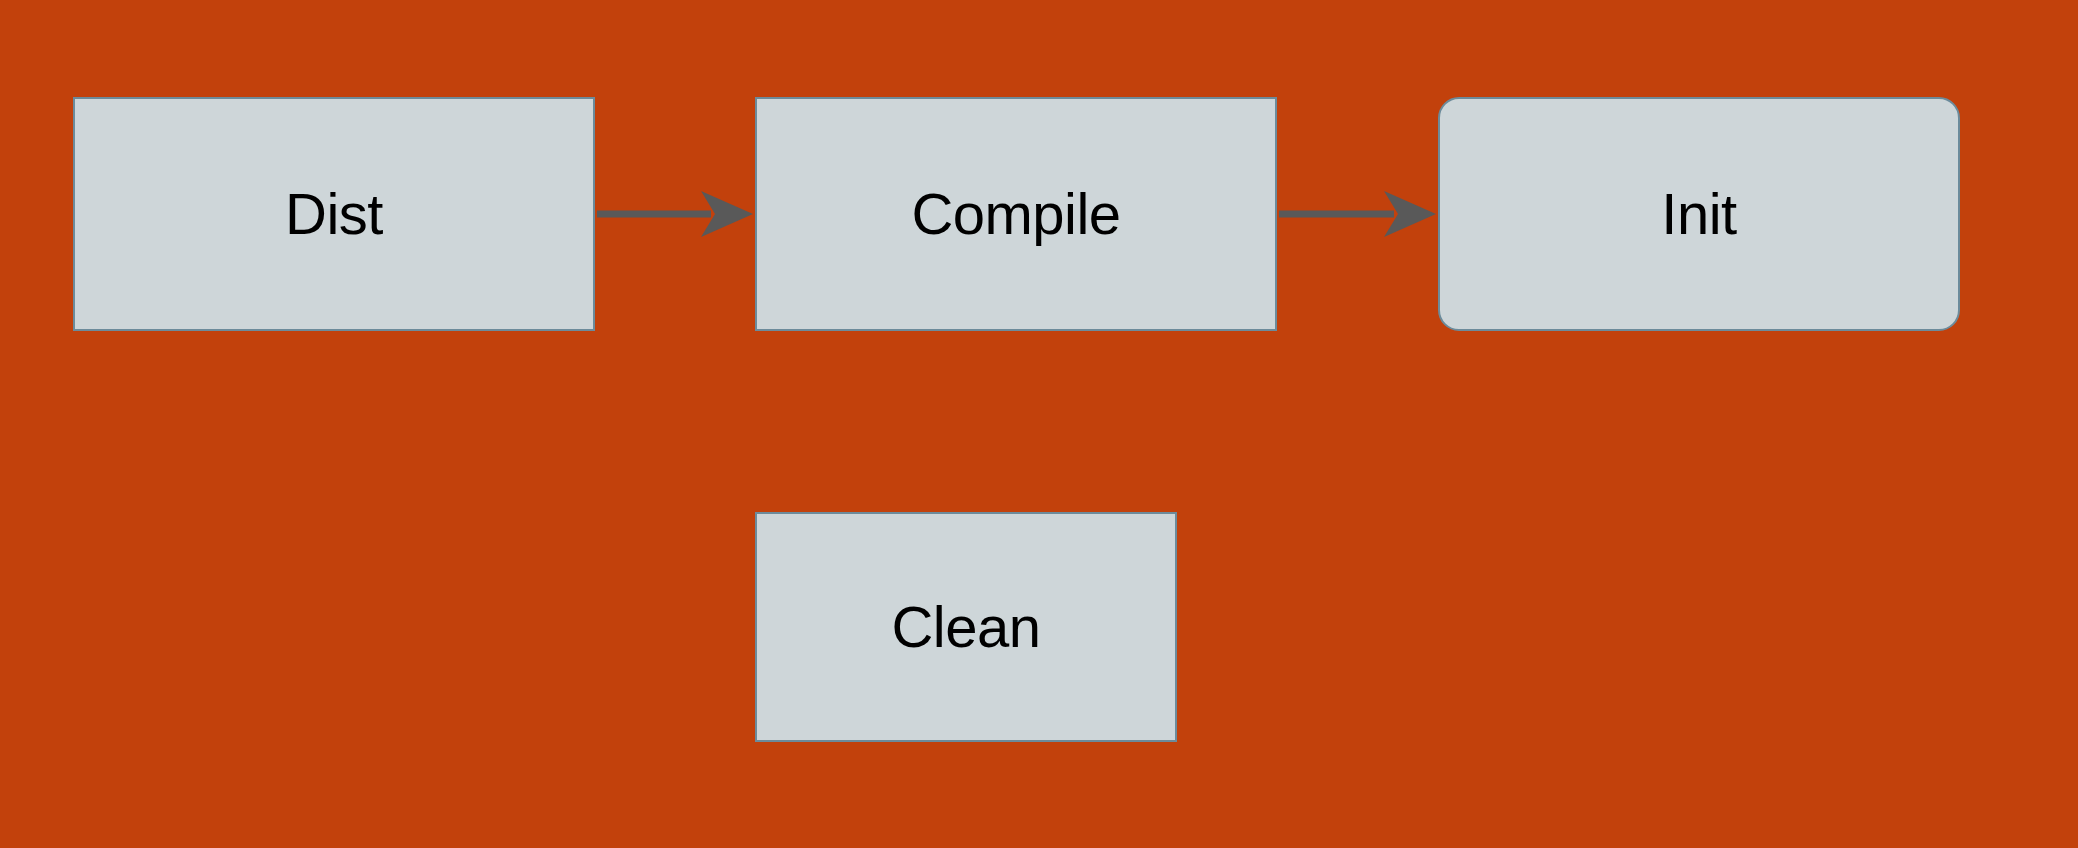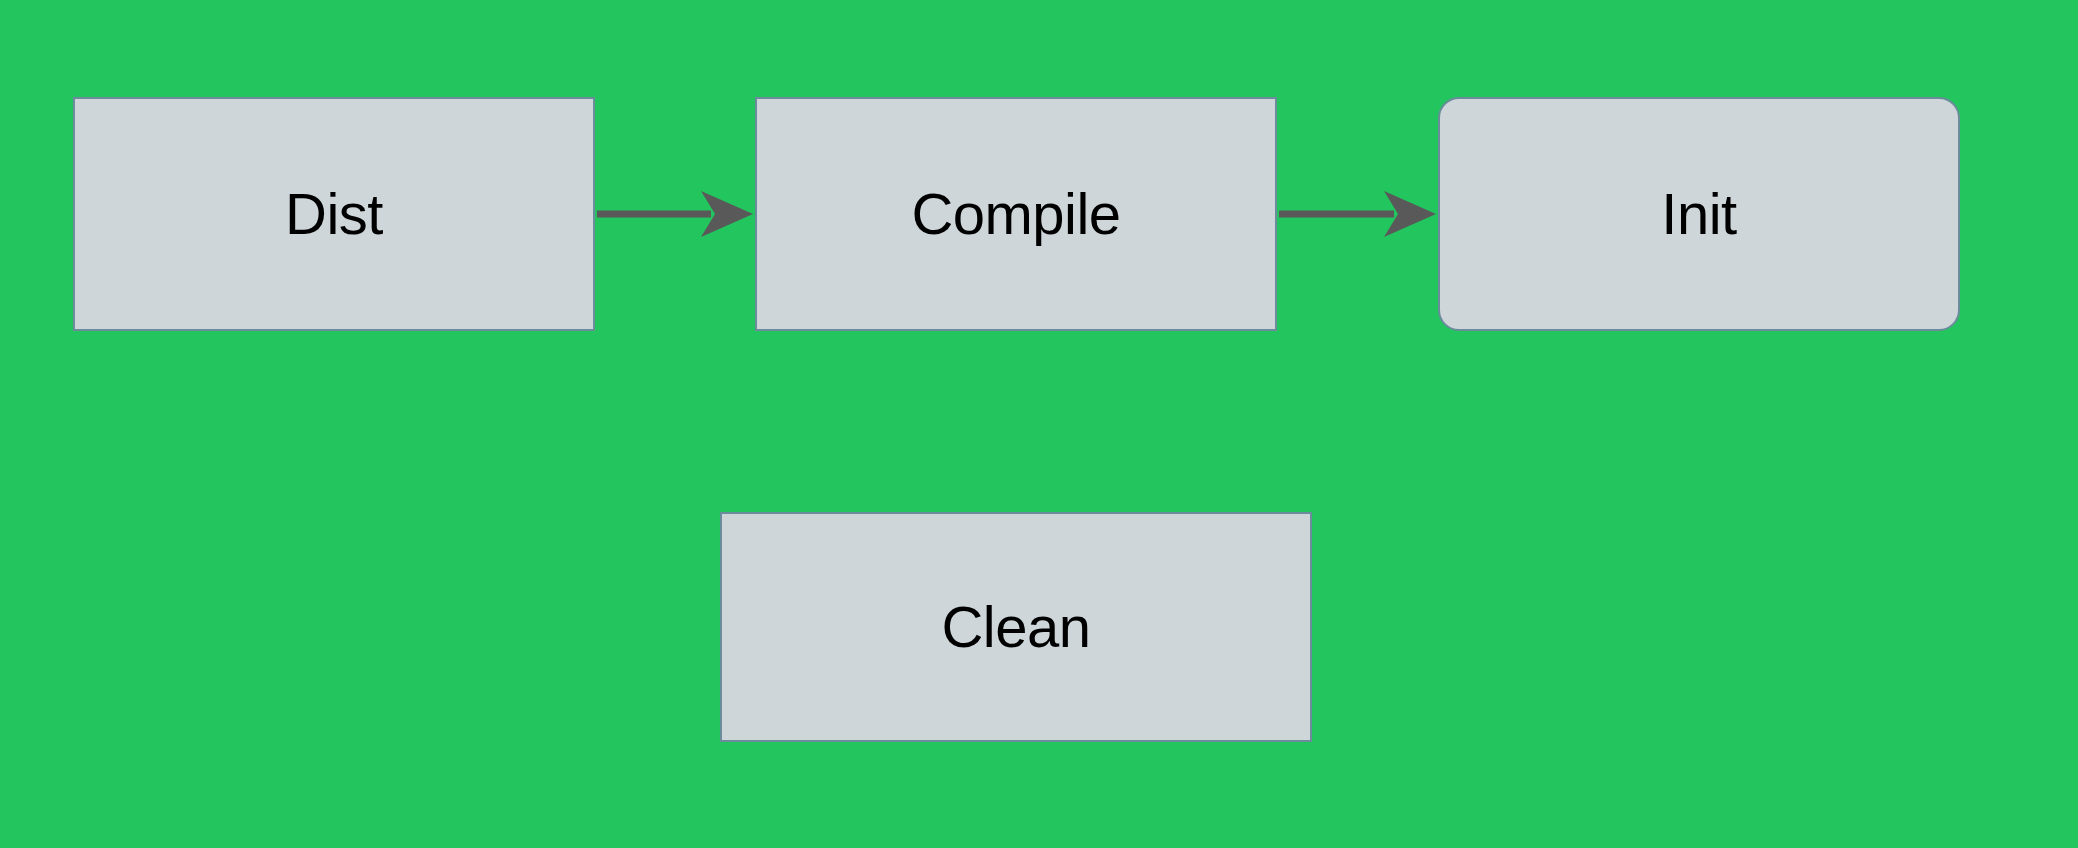--- a/index.html
+++ b/index.html
@@ -41,35 +41,35 @@
     overflow: visible;
   }
   .edge svg {
     display: block;
     overflow: visible;
   }
 </style>
 </head>
 <body>
 
-<div id="canvas" style="width: 2078px; height: 848px; background: #22c55e;">
+<div id="canvas" style="width: 2078px; height: 848px; background: #c2410c;">
 
   <div class="node" id="node-dist" style="left: 73px; top: 97px; width: 522px; height: 234px; background: rgb(206, 214, 217); border-color: rgb(108, 139, 155); border-width: 2px;">
     <span class="node-label" style="color: rgb(0, 0, 0);">Dist</span>
   </div>
 
   <div class="node" id="node-compile" style="left: 755px; top: 97px; width: 522px; height: 234px; background: rgb(206, 214, 217); border-color: rgb(108, 139, 155); border-width: 2px;">
     <span class="node-label" style="color: rgb(0, 0, 0);">Compile</span>
   </div>
 
   <div class="node" id="node-init" style="left: 1438px; top: 97px; width: 522px; height: 234px; background: rgb(206, 214, 217); border-color: rgb(108, 139, 155); border-width: 2px; border-radius: 21px;">
     <span class="node-label" style="color: rgb(0, 0, 0);">Init</span>
   </div>
 
-  <div class="node" id="node-clean" style="left: 720px; top: 512px; width: 592px; height: 230px; background: rgb(206, 214, 217); border-color: rgb(108, 139, 155); border-width: 2px;">
+  <div class="node" id="node-clean" style="left: 755px; top: 512px; width: 422px; height: 230px; background: rgb(206, 214, 217); border-color: rgb(108, 139, 155); border-width: 2px;">
     <span class="node-label" style="color: rgb(0, 0, 0);">Clean</span>
   </div>
 
   <div class="edge" id="edge-dist-to-compile" style="left: 597px; top: 182px; width: 156px; height: 64px;">
       <svg width="156" height="64" viewBox="0 0 156 64">
         <line x1="0" y1="32" x2="114" y2="32" stroke="#595959" stroke-width="7"></line>
         <polygon points="156,32 104,9 118,32 104,55" fill="#595959"></polygon>
       </svg>
     </div>
   <div class="edge" id="edge-compile-to-init" style="left: 1279px; top: 182px; width: 157px; height: 64px;">

